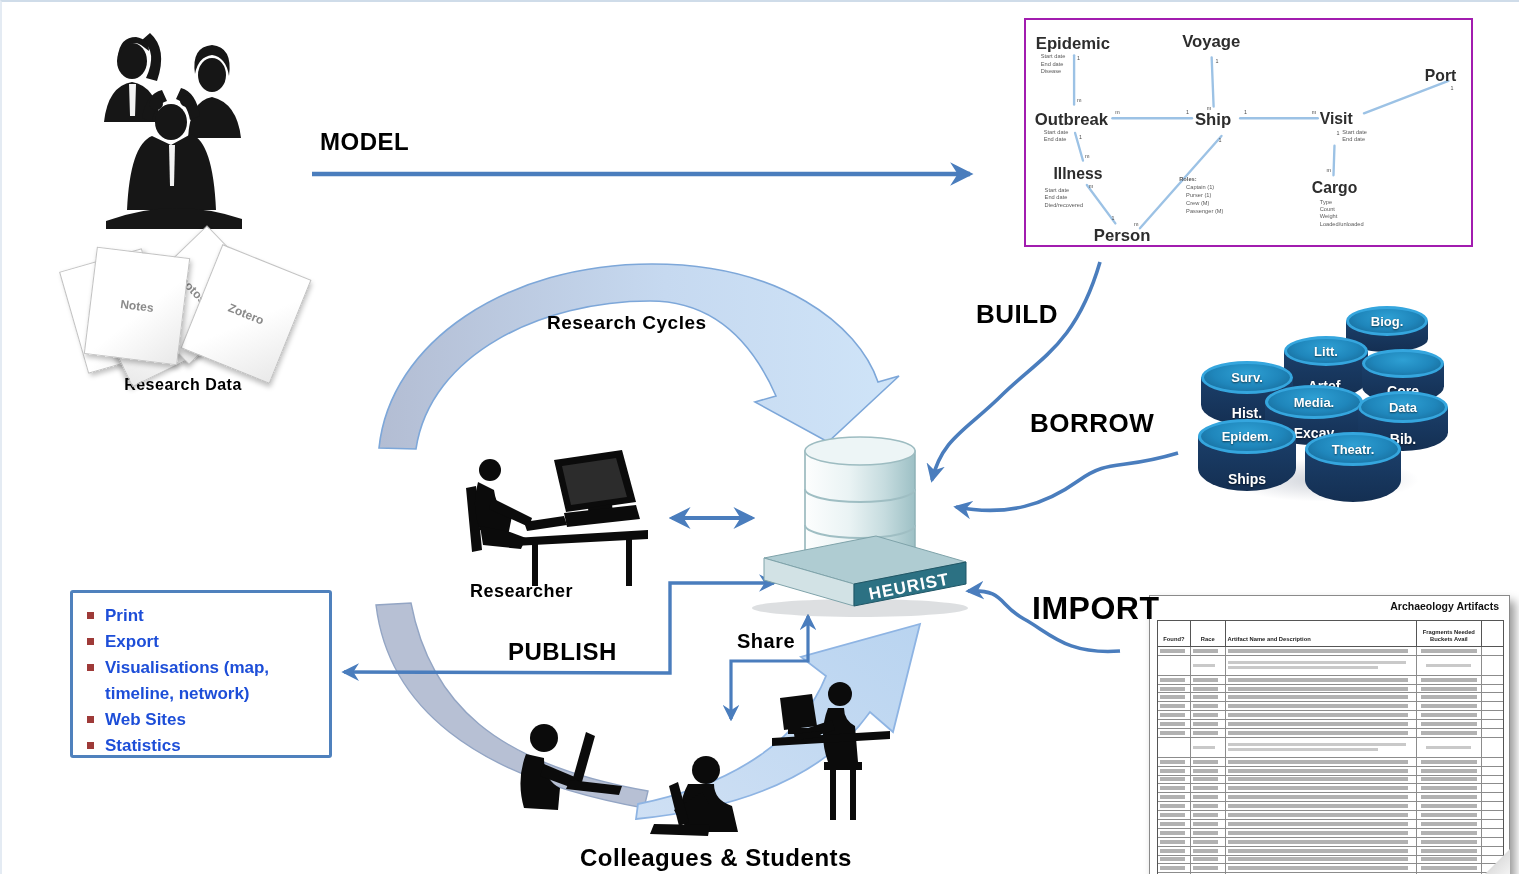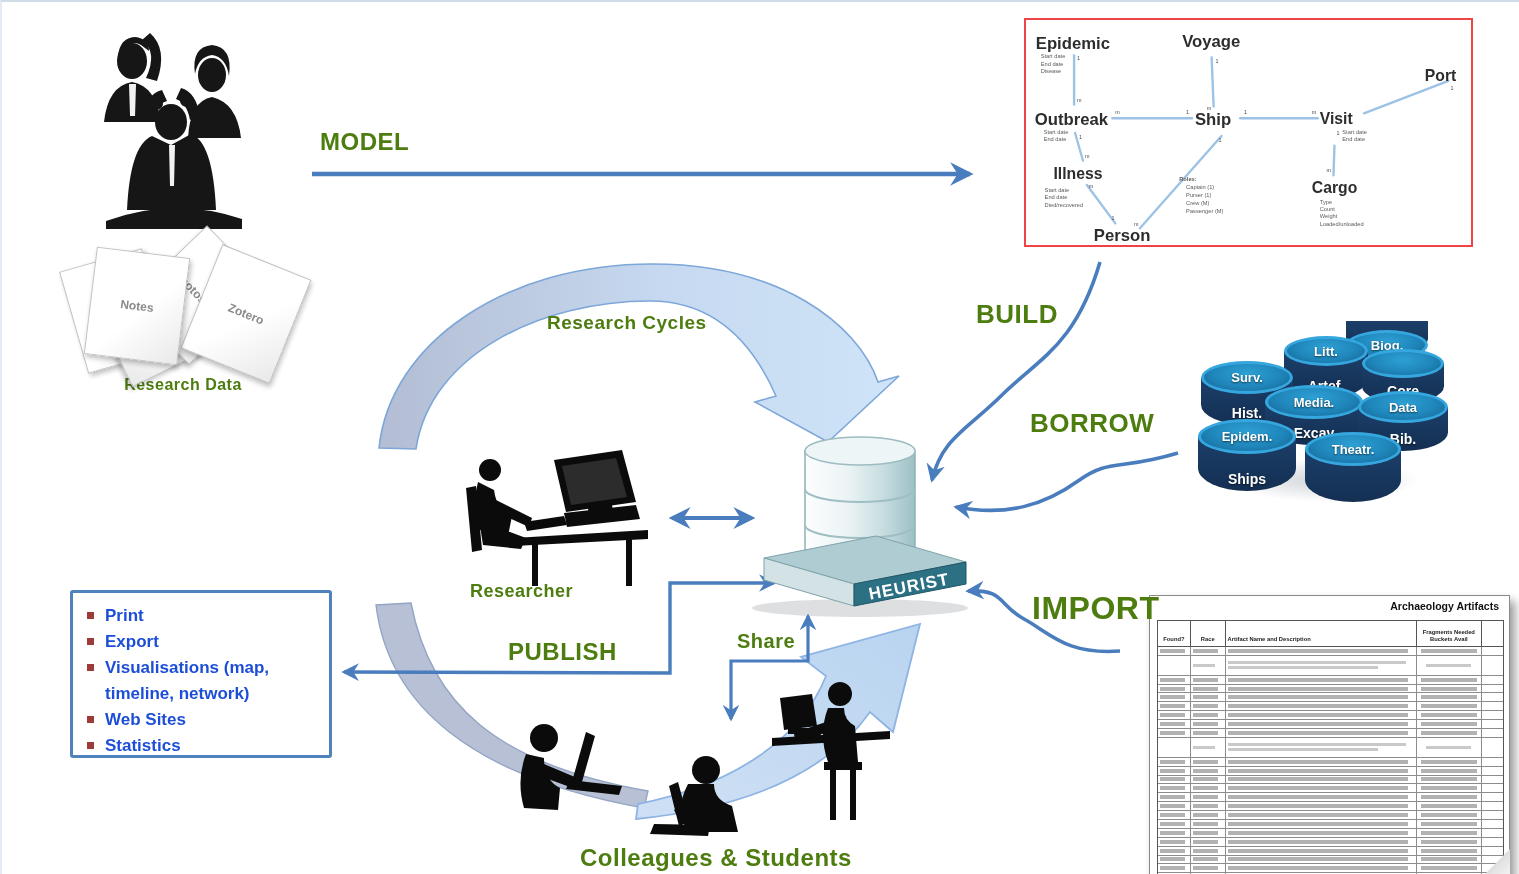--- a/index.html
+++ b/index.html
@@ -1,29 +1,29 @@
 <!DOCTYPE html>
 <html><head>
 <meta charset="utf-8">
 <style>
   html,body{margin:0;padding:0;background:#fff;}
   .canvas{position:relative;width:1519px;height:874px;background:#fff;overflow:hidden;
     font-family:"Liberation Sans",sans-serif;border-top:2px solid #cfdce9;border-left:2px solid #e4ebf3;box-sizing:border-box;}
   .abs{position:absolute;}
-  .lbl{position:absolute;font-weight:800;color:#4d7c0f;letter-spacing:.5px;white-space:nowrap;}
+  .lbl{position:absolute;font-weight:800;color:#000000;letter-spacing:.5px;white-space:nowrap;}
   
   .outbox{position:absolute;left:68px;top:588px;width:262px;height:168px;border:3px solid #4f81bd;border-radius:3px;background:#fff;box-sizing:border-box;padding:10px 8px 6px 12px;z-index:5;}
   .outbox ul{list-style:none;margin:0;padding:0;}
   .outbox li{position:relative;padding-left:20px;font-size:17px;font-weight:700;color:#1d4ed8;line-height:26px;}
   .outbox li .bullet{position:absolute;left:2px;top:9px;width:7px;height:7px;background:#9e3a38;}
   
   .paper{position:absolute;background:linear-gradient(135deg,#ffffff 55%,#e9e9e9 100%);border:1px solid #c2c2c2;box-shadow:2px 3px 5px rgba(0,0,0,.25);display:flex;align-items:center;justify-content:center;z-index:3;}
   .paper span{color:#8a8a8a;font-size:12px;font-weight:600;}
   
-  .erbox{position:absolute;left:1022px;top:16px;width:449px;height:229px;border:2px solid #ef4444;background:#fff;box-sizing:border-box;z-index:4;}
+  .erbox{position:absolute;left:1022px;top:16px;width:449px;height:229px;border:2px solid #a21caf;background:#fff;box-sizing:border-box;z-index:4;}
   .erbox svg{display:block;width:100%;height:100%;}
   .er-ent{font-weight:800;fill:#2d2d2d;}
   .er-attr{font-size:5.8px;fill:#5a5a5a;}
   .er-card{font-size:5.5px;fill:#4a4a4a;}
   .er-line{stroke:#9cc2e5;stroke-width:2.4;stroke-linecap:round;}
   
   .cyl{position:absolute;}
   .cyl .top{position:absolute;left:0;top:0;width:100%;border-radius:50%;
     background:radial-gradient(ellipse at 50% 35%,#2ea0d4 0%,#1f86bb 55%,#16638f 100%);
     border:3px solid #35a6de;box-sizing:border-box;display:flex;align-items:center;justify-content:center;z-index:2;}
@@ -209,21 +209,21 @@
       <text class="er-card" x="62" y="171">m</text>
       <text class="er-card" x="85" y="204">1</text>
       <text class="er-card" x="194" y="124">1</text>
       <text class="er-card" x="108" y="210">m</text>
     </svg>
   </div>
 
   <div class="cyl-shadow"></div>
   <div class="abs" style="left:0;top:0;z-index:2;">
     <div class="cyl" style="left:1344px;top:304px;width:82px;height:46px;z-index:1;">
-      <div class="top" style="height:30px;margin-top:24px;">
+      <div class="top" style="height:30px;">
           <span class="tl">Biog.</span>
         </div>
       <div class="body" style="top:15px;height:31px;">
           <span class="bl"></span>
         </div>
     </div>
     <div class="cyl" style="left:1282px;top:334px;width:84px;height:62px;z-index:2;">
       <div class="top" style="height:30px;">
           <span class="tl">Litt.</span>
         </div>

